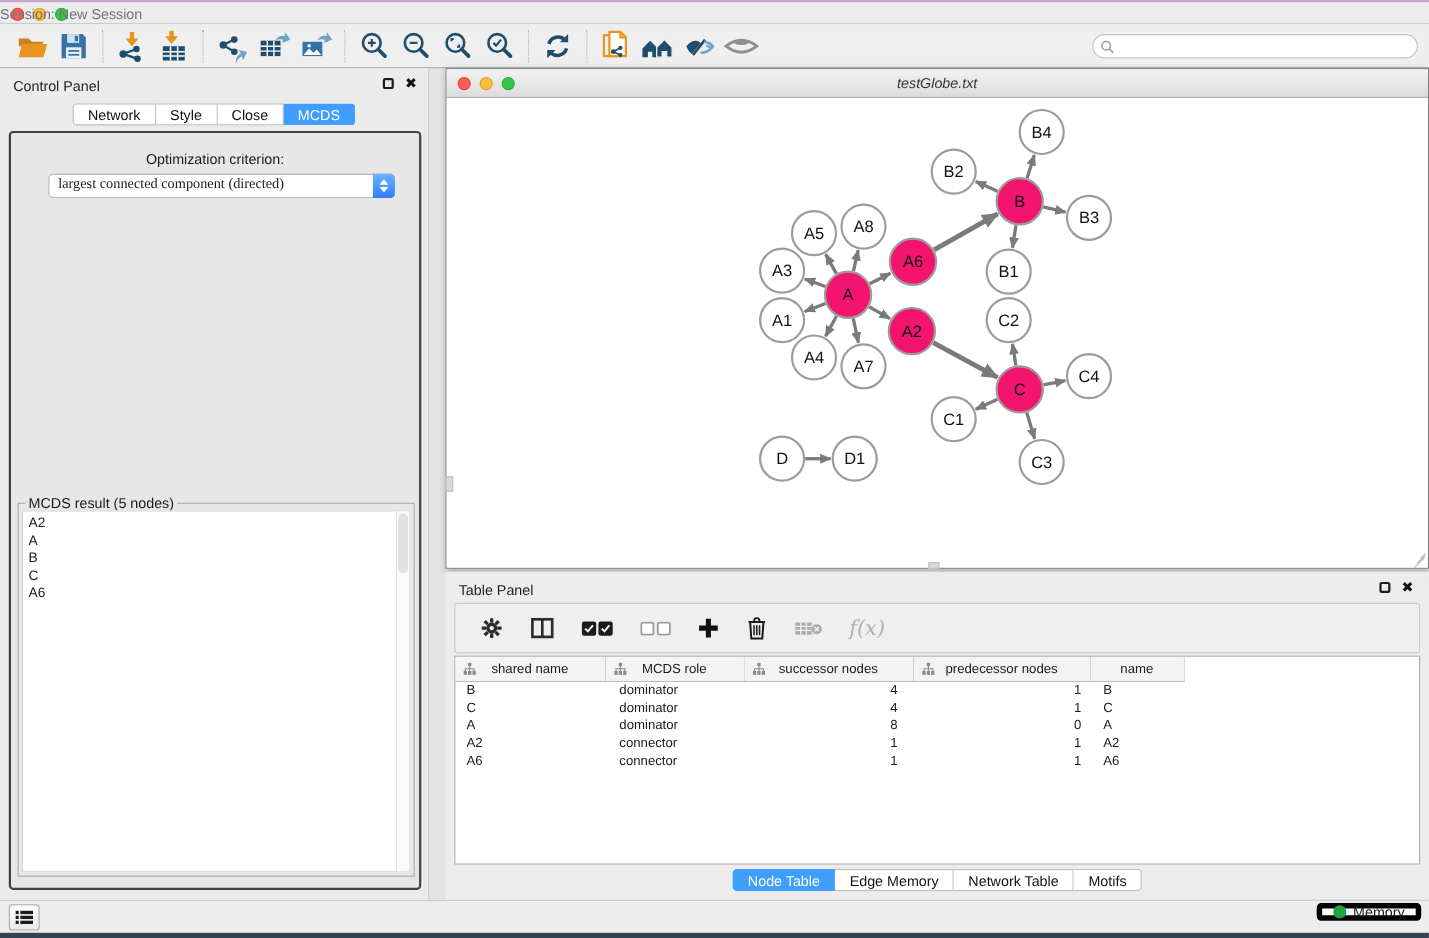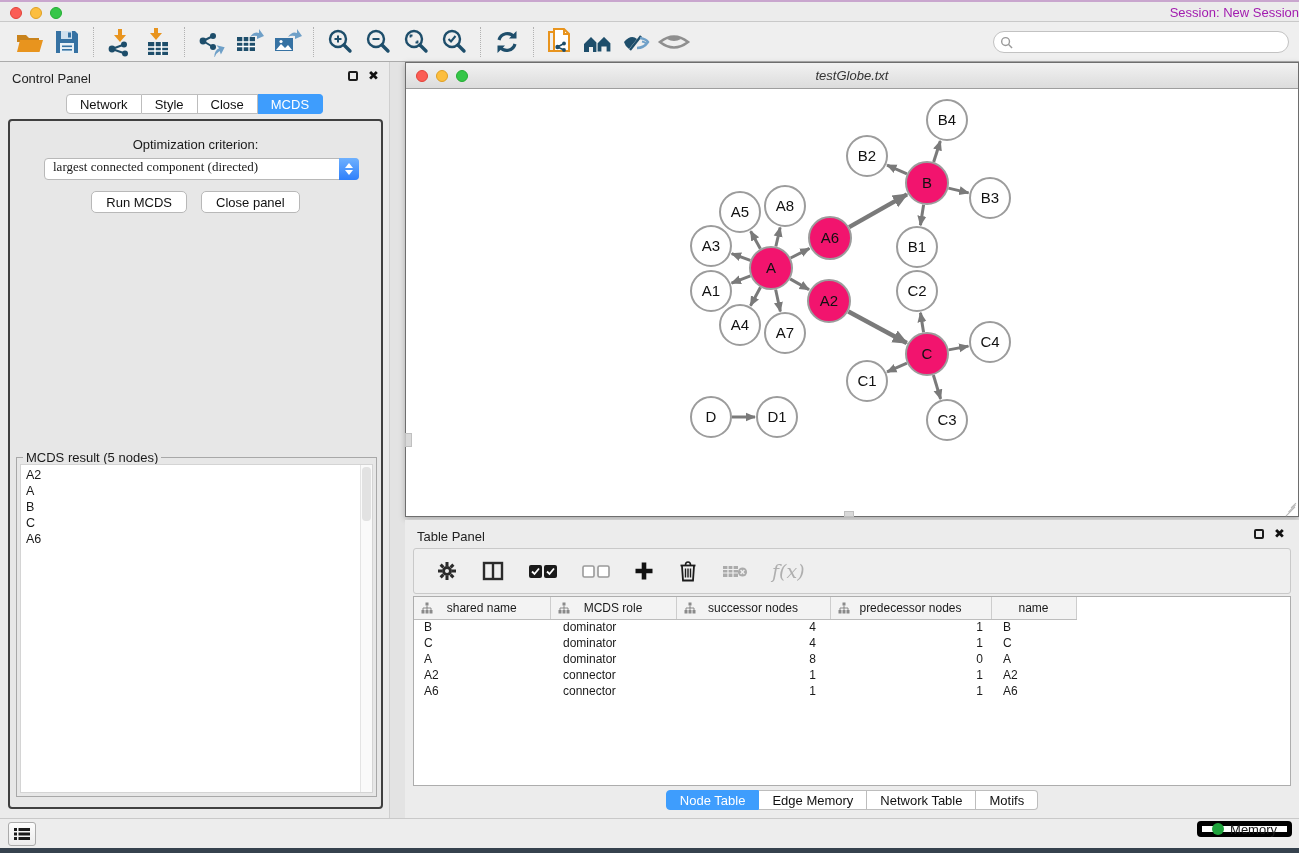--- a/index.html
+++ b/index.html
@@ -1,21 +1,21 @@
 <!DOCTYPE html>
 <html><head>
 <meta charset="utf-8">
 <style>
   * { margin:0; padding:0; box-sizing:border-box; }
   html,body { width:1299px; height:853px; }
   body { font-family:"Liberation Sans","DejaVu Sans",sans-serif; background:#E3E3E3; color:#1a1a1a; position:relative; overflow:hidden; }
 
   
   .titlebar { position:absolute; left:0; top:0; width:1299px; height:22px; background:#ECECEC; border-top:2px solid #C9A6CE; border-bottom:1px solid #C9C9C9; }
-  .titlebar .title { position:absolute; left:0; right:0; top:3px; text-align:right; font-size:13px; color:#a21caf; }
+  .titlebar .title { position:absolute; left:0; right:0; top:3px; text-align:left; font-size:13px; color:#737373; }
   .lights { position:absolute; left:10px; top:5px; display:flex; gap:8px; }
   .light { width:12px; height:12px; border-radius:50%; }
   .light.red { background:#FB5D55; border:1px solid #E24238; }
   .light.yellow { background:#FCBE3E; border:1px solid #DFA023; }
   .light.green { background:#35C648; border:1px solid #23AD32; }
 
   
   .toolbar { position:absolute; left:0; top:22px; width:1299px; height:40px; background:#EFEFEF; border-bottom:1px solid #ABABAB; display:flex; align-items:center; padding-left:10px; }
   .tbtn { width:38px; height:34px; display:flex; align-items:center; justify-content:center; }
   .tsep { width:1px; height:30px; border-left:1px dotted #B2B2B2; margin:0 7px; }
@@ -250,24 +250,20 @@
     <div class="seg active">MCDS</div>
   </div>
   <div class="cp-content">
     <div class="opt-label">Optimization criterion:</div>
     <div class="combo">
       <span>largest connected component (directed)</span>
       <span class="stepper">
           <span class="tri-up"></span>
           <span class="tri-dn"></span>
         </span>
-    </div>
-    <div class="btn-row">
-      <button class="pbtn">Run MCDS</button>
-      <button class="pbtn">Close panel</button>
     </div>
     <div class="groupbox">
       <span class="legend">MCDS result (5 nodes)</span>
       <div class="mcds-list">
         <div class="vscroll">
             <div class="thumb"></div>
           </div>
       <div class="list-item">A2</div>
           <div class="list-item">A</div>
           <div class="list-item">B</div>

